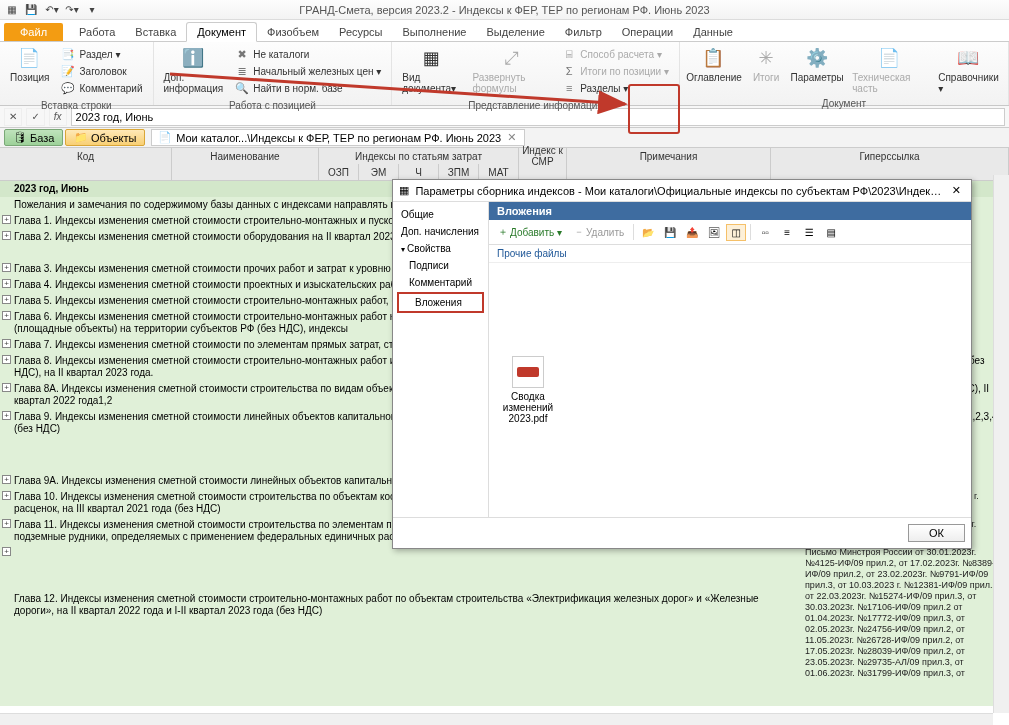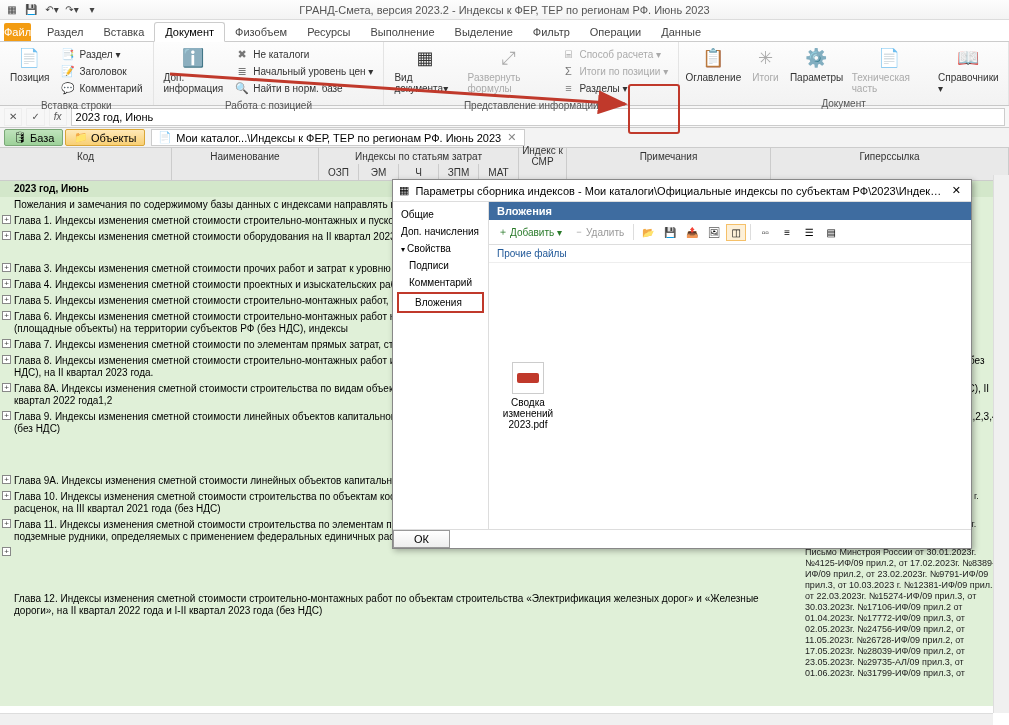--- a/index.html
+++ b/index.html
@@ -5,21 +5,21 @@
   * { box-sizing: border-box; margin: 0; padding: 0; font-family: Tahoma, Arial, sans-serif; }
   body { background: #fff; font-size: 11px; color: #000; width: 1009px; height: 725px; overflow: hidden; position: relative; }
   
   
   .title-bar { height: 20px; background: linear-gradient(#fdfdfd,#f3f3f3); display: flex; align-items: center; justify-content: center; font-size: 11px; color: #555; border-bottom: 1px solid #dcdcdc; position: relative; }
   .title-bar .qat { position: absolute; left: 4px; display: flex; gap: 4px; align-items: center; }
   .qat-icon { width: 16px; height: 16px; display: inline-flex; align-items: center; justify-content: center; color: #444; font-size: 10px; }
   
   
   .ribbon-tabs { height: 22px; background: #fff; display: flex; align-items: flex-end; padding-left: 4px; border-bottom: 1px solid #ccc; }
-  .file-tab { background: #f39c12; color: #fff; padding: 3px 0; font-size: 11px; border-radius: 2px 2px 0 0; margin-right: 6px; cursor: pointer; }
+  .file-tab { background: #f39c12; color: #fff; padding: 3px 16px; font-size: 11px; border-radius: 2px 2px 0 0; margin-right: 6px; cursor: pointer; }
   .rtab { padding: 3px 10px; font-size: 11px; color: #444; cursor: pointer; }
   .rtab.active { border: 1px solid #ccc; border-bottom: 1px solid #fff; background: #fff; border-radius: 3px 3px 0 0; margin-bottom: -1px; color: #000; }
   
   
   .ribbon { height: 64px; background: linear-gradient(#fdfdfd,#f2f2f2); border-bottom: 1px solid #c8c8c8; display: flex; position: relative; }
   .rgroup { display: flex; flex-direction: column; height: 100%; border-right: 1px solid #e4e4e4; }
   .rgroup-content { flex: 1; display: flex; align-items: flex-start; padding: 2px 4px; }
   .rgroup-title { font-size: 10px; color: #555; text-align: center; padding-bottom: 2px; }
   .rbtn-big { display: flex; flex-direction: column; align-items: center; justify-content: center; padding: 2px 6px; cursor: pointer; font-size: 10px; color: #333; min-width: 44px; }
   .rbtn-big .ico { width: 24px; height: 24px; margin-bottom: 2px; display: flex; align-items: center; justify-content: center; font-size: 18px; }
@@ -80,21 +80,21 @@
   .tbtn.add { color: #2a7a2a; }
   .tbtn.del { color: #999; }
   .tbtn.icon-only { width: 20px; justify-content: center; }
   .tbtn.active { border-color: #f5c069; background: #fdf0d8; }
   .tsep { width: 1px; height: 16px; background: #ddd; margin: 0 2px; }
   .main-cat { padding: 3px 8px; font-size: 10px; color: #235a99; border-bottom: 1px solid #eee; }
   .file-area { flex: 1; padding: 6px; display: flex; align-items: center; }
   .file-item { width: 66px; text-align: center; font-size: 10px; cursor: pointer; }
   .file-item .pdf-ico { width: 32px; height: 32px; margin: 0 auto 3px; background: #fff; border: 1px solid #ccc; position: relative; }
   .pdf-ico::after { content: ""; position: absolute; left: 4px; top: 10px; width: 22px; height: 10px; background: #c0392b; border-radius: 2px; }
-  .modal-foot { display: flex; border-top: 1px solid #ddd; }
+  .modal-foot { padding: 6px; display: flex; justify-content: flex-end; border-top: 1px solid #ddd; }
   .ok-btn { padding: 2px 20px; border: 1px solid #999; background: linear-gradient(#fff,#eee); font-size: 11px; cursor: pointer; }
   
   
   .arrow-svg { position: absolute; left: 170px; top: 30px; pointer-events: none; }
   
   .params-box { border: 2px solid #c0392b; position: absolute; left: 628px; top: 42px; width: 52px; height: 50px; pointer-events: none; border-radius: 3px; }
   
   .scrollbar-v { position: absolute; right: 0; top: 175px; bottom: 12px; width: 16px; background: #f0f0f0; border-left: 1px solid #ddd; }
   .scrollbar-h { position: absolute; left: 0; right: 16px; bottom: 0; height: 12px; background: #f0f0f0; border-top: 1px solid #ddd; }
 </style>
@@ -107,21 +107,21 @@
     <span class="qat-icon">💾</span>
     <span class="qat-icon">↶▾</span>
     <span class="qat-icon">↷▾</span>
     <span class="qat-icon">▾</span>
   </div>
   <span>ГРАНД-Смета, версия 2023.2 - Индексы к ФЕР, ТЕР по регионам РФ. Июнь 2023</span>
 </div>
 
 <div class="ribbon-tabs">
   <div class="file-tab">Файл</div>
-  <div class="rtab">Раздел</div>
+  <div class="rtab">Работа</div>
   <div class="rtab">Вставка</div>
   <div class="rtab active">Документ</div>
   <div class="rtab">Физобъем</div>
   <div class="rtab">Ресурсы</div>
   <div class="rtab">Выполнение</div>
   <div class="rtab">Выделение</div>
   <div class="rtab">Фильтр</div>
   <div class="rtab">Операции</div>
   <div class="rtab">Данные</div>
 </div>
@@ -156,21 +156,21 @@
           <span class="ico">ℹ️</span>
           <span>Доп. информация</span>
         </div>
       <div class="rbtn-small-col">
         <div class="rbtn-small">
             <span class="ico">✖</span>
             <span>Не каталоги</span>
           </div>
         <div class="rbtn-small">
             <span class="ico">≣</span>
-            <span>Начальный уровень цен ▾</span>
+            <span>Начальный железных цен ▾</span>
           </div>
         <div class="rbtn-small">
             <span class="ico">🔍</span>
             <span>Найти в норм. базе</span>
           </div>
       </div>
     </div>
     <div class="rgroup-title">Работа с позицией</div>
   </div>
   <div class="rgroup">

